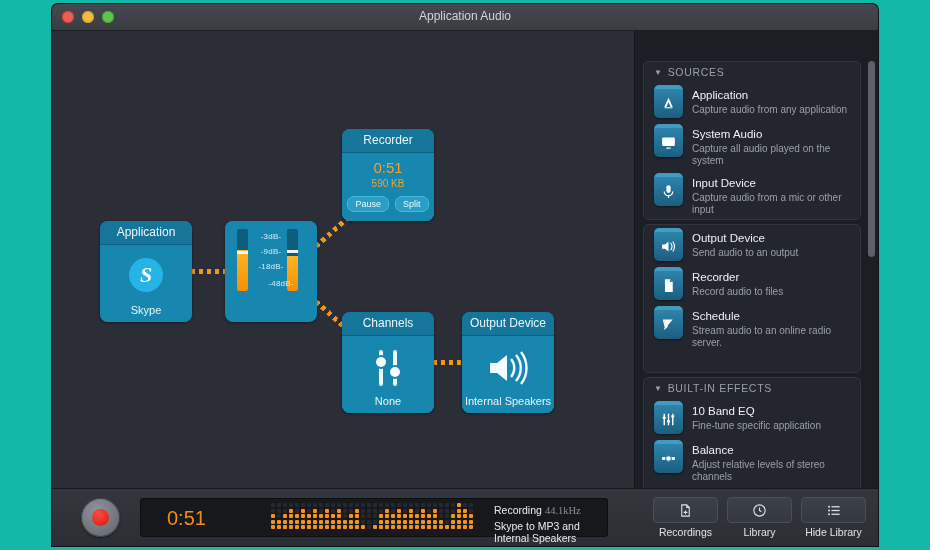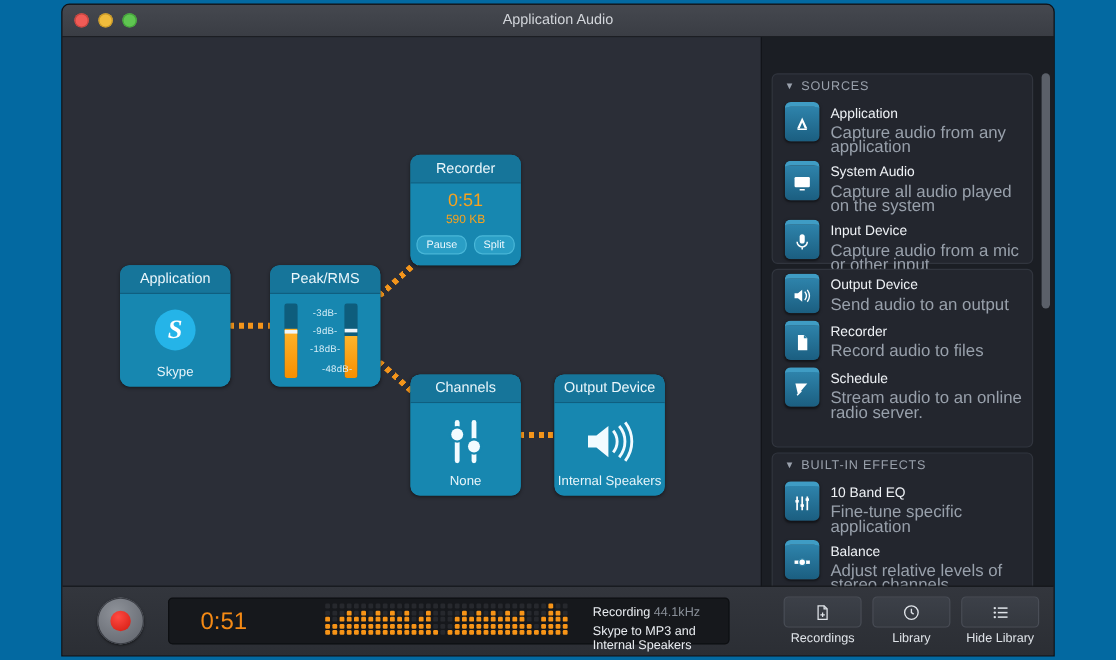--- a/index.html
+++ b/index.html
@@ -1,20 +1,20 @@
 <!DOCTYPE html>
 <html><head>
 <meta charset="utf-8">
 <style>
   html,body{margin:0;padding:0;background:#000;}
   body{width:930px;height:550px;overflow:hidden;
        font-family:"Liberation Sans","DejaVu Sans",sans-serif;
        -webkit-font-smoothing:antialiased;}
 
-  .screen{position:relative;width:930px;height:550px;background:#0369a1;}
+  .screen{position:relative;width:930px;height:550px;background:#14b8a6;}
 
   
   .window{position:absolute;left:52px;top:4px;width:826px;height:542px;
           background:#23262d;border-radius:6px 6px 0 0;overflow:hidden;
           box-shadow:0 0 0 1px #101216;}
 
   .titlebar{position:relative;height:26px;
             background:linear-gradient(#45484f,#3a3d44);
             border-bottom:1px solid #1c1e23;}
   .title{position:absolute;left:0;right:0;top:5px;text-align:center;
@@ -112,21 +112,21 @@
 
   .litem{position:relative;display:flex;gap:9px;padding:3px 8px 3px 10px;
          align-items:flex-start;}
   .licon{flex:0 0 auto;width:29px;height:29px;border-radius:5px;
          background:linear-gradient(#2e83ab,#1b5e80);
          border-top:4px solid #3f9cc4;
          display:flex;align-items:center;justify-content:center;
          box-shadow:0 1px 2px rgba(0,0,0,.5);}
   .ltext{flex:1 1 auto;min-width:0;}
   .ltitle{font-size:11.5px;color:#eef1f5;line-height:13px;}
-  .ldesc{font-size:14px;color:#98a0ab;line-height:12px;margin-top:1px;}
+  .ldesc{font-size:10px;color:#98a0ab;line-height:12px;margin-top:1px;}
 
   .sb-track{position:absolute;right:3px;top:30px;width:7px;height:200px;}
   .sb-thumb{position:absolute;left:0;top:0;width:7px;height:196px;
             border-radius:4px;background:#5b6069;}
 
   
   .toolbar{position:absolute;left:0;bottom:0;width:826px;height:58px;
            background:linear-gradient(#33363d,#2b2e34);
            border-top:1px solid #15171b;}
   .recbtn{position:absolute;left:29px;top:9px;width:39px;height:39px;
@@ -137,21 +137,21 @@
             background:radial-gradient(circle at 38% 30%,#ff4a42,#d01a10);display:block;}
 
   .strip{position:absolute;left:88px;top:9px;width:468px;height:39px;
          background:#16181c;border-radius:4px;box-shadow:inset 0 0 0 1px #0d0f12;}
   .strip-time{position:absolute;left:27px;top:9px;font-size:20px;color:#f58a15;}
   .ledbox{position:absolute;left:131px;top:5px;width:205px;height:29px;}
   .led{position:absolute;width:4px;height:4px;background:#26282d;border-radius:1px;}
   .led.on{background:#f79417;}
   .strip-info{position:absolute;left:354px;top:6px;}
   .si1{font-size:10.5px;color:#e9ecf0;}
-  .si1 em{font-style:normal;color:#8a9099;margin-left:3px;}
+  .si1 em{font-style:normal;color:#8a9099;margin-left:3px;font-family:Liberation Serif, serif;}
   .si2{font-size:10.5px;color:#e9ecf0;margin-top:4px;}
 
   .tbtns{position:absolute;right:12px;top:8px;display:flex;gap:9px;}
   .tbtn{width:65px;text-align:center;}
   .tbtn .box{height:24px;border:1px solid #4a4e57;border-radius:4px;
              background:linear-gradient(#3c4048,#34383f);
              display:flex;align-items:center;justify-content:center;}
   .tbtn .cap{font-size:10.5px;color:#dfe3e8;margin-top:3px;}
 </style>
 </head>
@@ -182,21 +182,20 @@
           <div class="node-head">Application</div>
           <div class="node-body">
             <div class="skype">
               <span>S</span>
             </div>
             <div class="node-label">Skype</div>
           </div>
         </div>
 
         <div class="node" id="node-peak">
-          <div class="node-head">Peak/RMS</div>
           <div class="node-body">
             <div class="meters">
               <div class="meter l">
                 <div class="fill" style="height:41px;"></div>
                 <div class="peak" style="top:22px;"></div>
               </div>
               <div class="meter r">
                 <div class="fill" style="height:35px;"></div>
                 <div class="peak" style="top:21px;"></div>
               </div>

